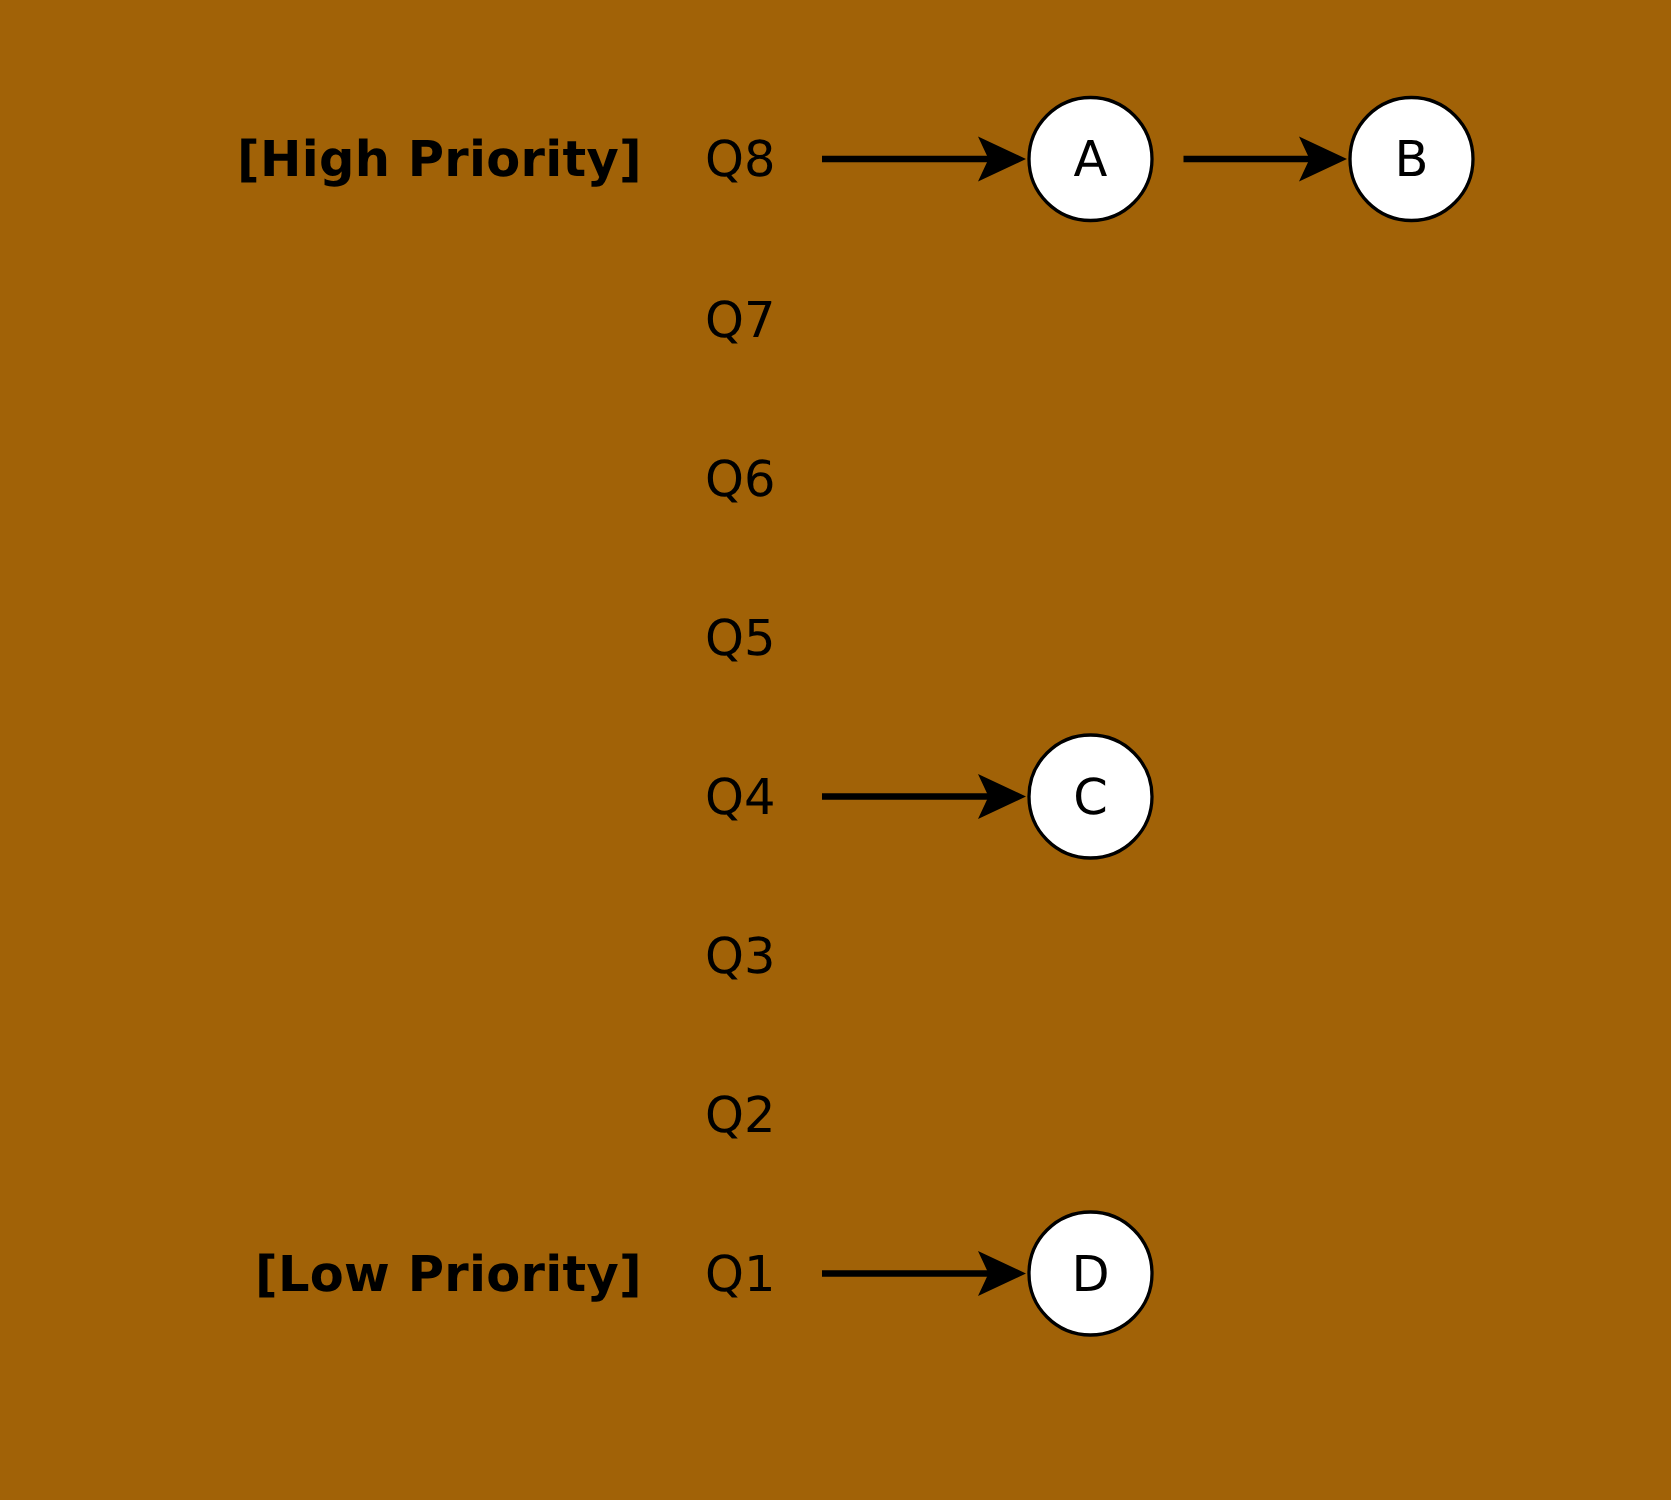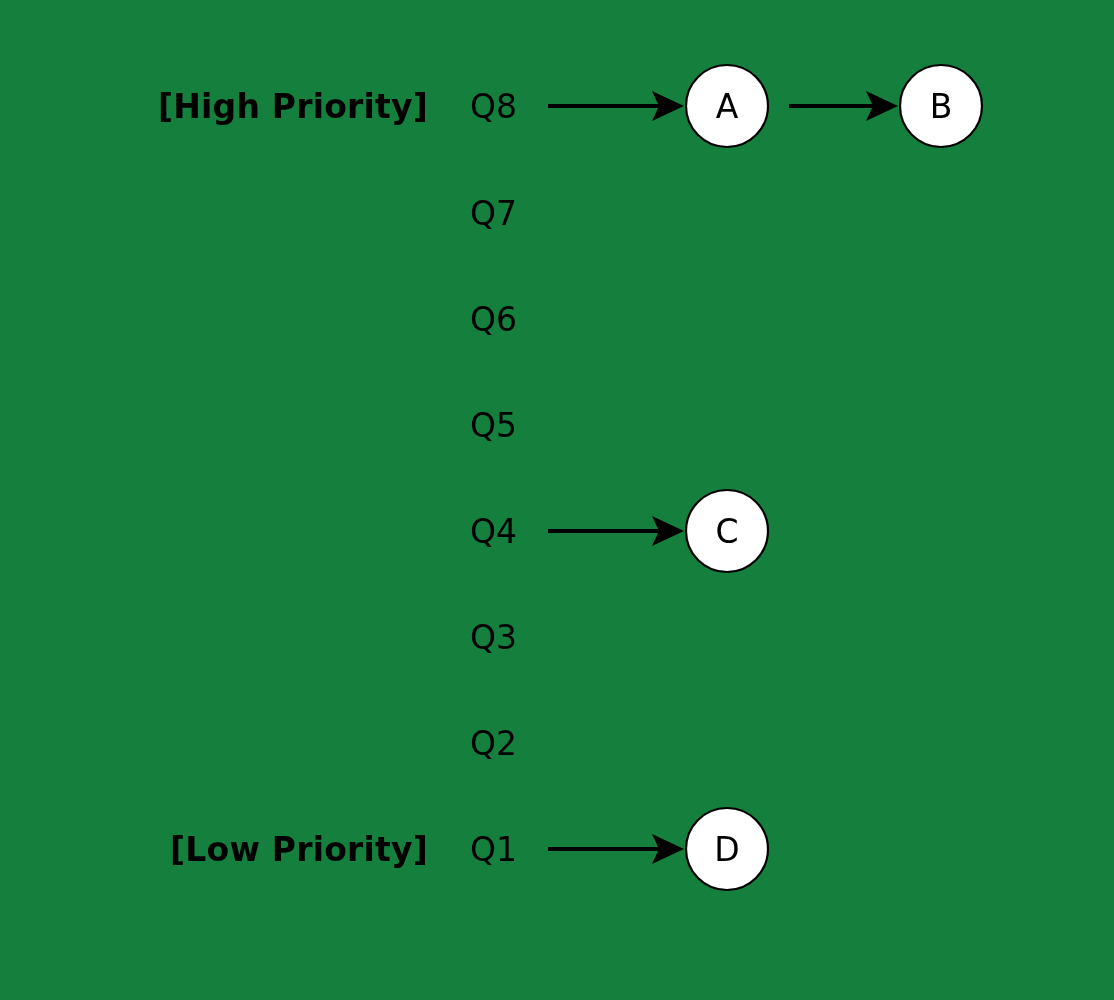--- a/index.html
+++ b/index.html
@@ -11,21 +11,21 @@
     width: 1114px;
     height: 1000px;
     font-family: "DejaVu Sans", "Liberation Sans", sans-serif;
     color: #000000;
     overflow: hidden;
   }
   #diagram-root {
     position: relative;
     width: 1114px;
     height: 1000px;
-    background: #15803d;
+    background: #a16207;
   }
   #diagram-svg {
     position: absolute;
     left: 0;
     top: 0;
     width: 1114px;
     height: 1000px;
     display: block;
   }
   .priority-label {

